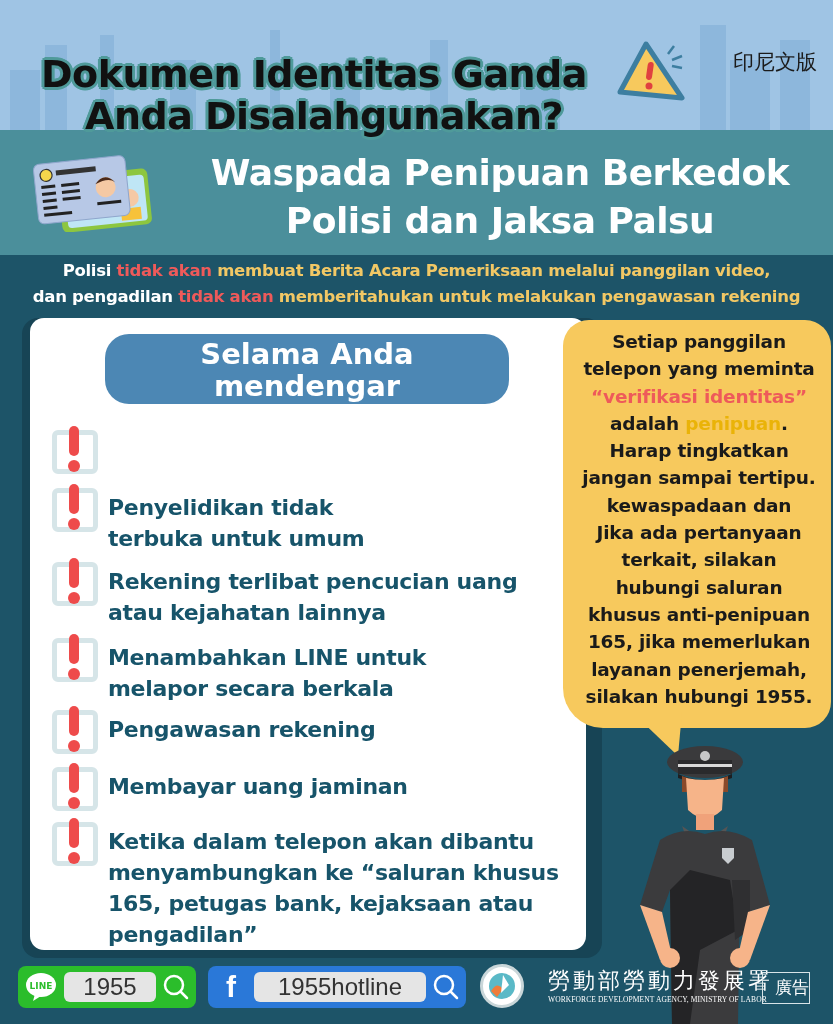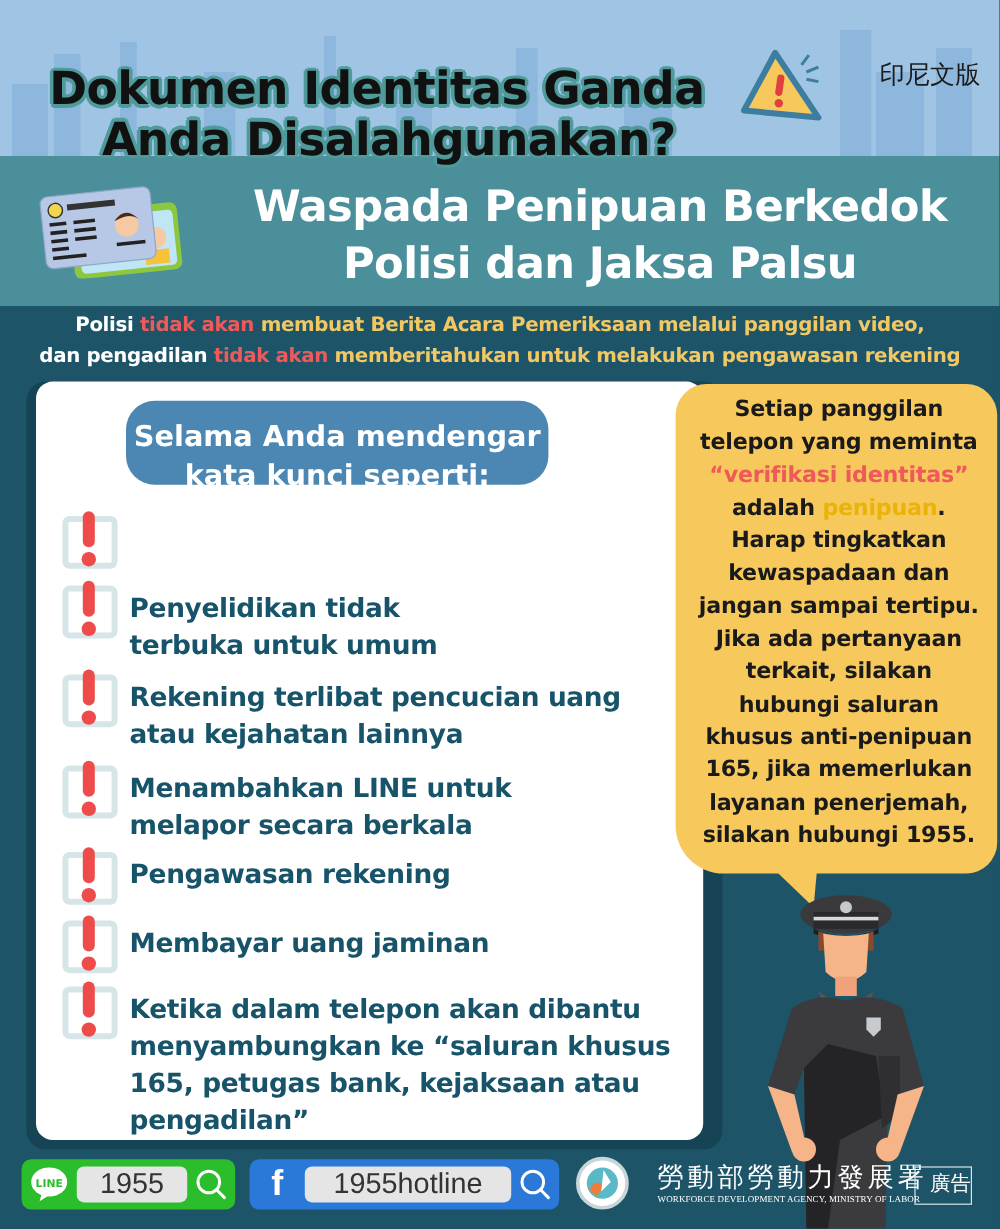--- a/index.html
+++ b/index.html
@@ -23,21 +23,21 @@
 
   .idcard { position: absolute; left: 30px; top: 152px; width: 125px; height: 80px; }
 
   .notice { position: absolute; left: 0; top: 258px; width: 833px; text-align: center; font-weight: bold; font-size: 16.5px; line-height: 26px; color: #f2c865; letter-spacing: -0.3px; }
   .notice .w { color: #fff; }
   .notice .r { color: #ee5a5a; }
 
   .card { position: absolute; left: 30px; top: 318px; width: 556px; height: 632px; background: #fff; border-radius: 14px; }
   .card-shadow { position: absolute; left: 22px; top: 318px; width: 580px; height: 640px; background: #174455; border-radius: 16px; }
 
-  .pill { position: absolute; left: 105px; top: 334px; width: 352px; height: 70px; background: #4c87b4; border-radius: 24px; color: #fff; font-weight: bold; font-size: 24px; text-align: center; line-height: 32px; padding-top: 14px; }
+  .pill { position: absolute; left: 105px; top: 334px; width: 404px; height: 70px; background: #4c87b4; border-radius: 24px; color: #fff; font-weight: bold; font-size: 29px; text-align: center; line-height: 32px; padding-top: 4px; }
 
   .kw { position: absolute; left: 52px; display: flex; align-items: flex-start; }
   .kw .ico { width: 46px; height: 46px; margin-right: 10px; flex: none; position: relative; }
   .kw .ico .box { position: absolute; left: 0; top: 2px; width: 46px; height: 44px; border: 5px solid #d6e5e8; border-radius: 6px; background: #fff; }
   .kw .ico .bar { position: absolute; left: 17px; top: -2px; width: 10px; height: 30px; background: #ee4b4b; border-radius: 5px; }
   .kw .ico .dot { position: absolute; left: 16px; top: 32px; width: 12px; height: 12px; background: #ee4b4b; border-radius: 50%; }
   .kw .txt { color: #17546a; font-weight: bold; font-size: 22px; line-height: 31px; letter-spacing: -0.3px; padding-top: 6px; }
 
   .bubble { position: absolute; left: 563px; top: 320px; width: 268px; height: 408px; background: #f7c95d; border-radius: 26px 26px 26px 40px; }
   .bubble-tail { position: absolute; left: 640px; top: 712px; width: 0; height: 0; border-left: 30px solid transparent; border-right: 20px solid transparent; border-top: 44px solid #f7c95d; transform: skewX(20deg); }
@@ -210,22 +210,22 @@
 </div>
 
 <div class="bubble"></div>
 <div class="bubble-tail"></div>
 <div class="bubble-text">
   <div>Setiap panggilan</div>
   <div>telepon yang meminta</div>
   <div class="red">“verifikasi identitas”</div>
   <div><span> adalah </span><span class="teal">penipuan</span>.</div>
   <div>Harap tingkatkan</div>
+  <div>jangan sampai tertipu.</div>
   <div>kewaspadaan dan</div>
-  <div>jangan sampai tertipu.</div>
   <div>Jika ada pertanyaan</div>
   <div>terkait, silakan</div>
   <div>hubungi saluran</div>
   <div>khusus anti-penipuan</div>
   <div>165, jika memerlukan</div>
   <div>layanan penerjemah,</div>
   <div>silakan hubungi 1955.</div>
 </div>
 
 <svg class="police" viewBox="0 0 243 294">

